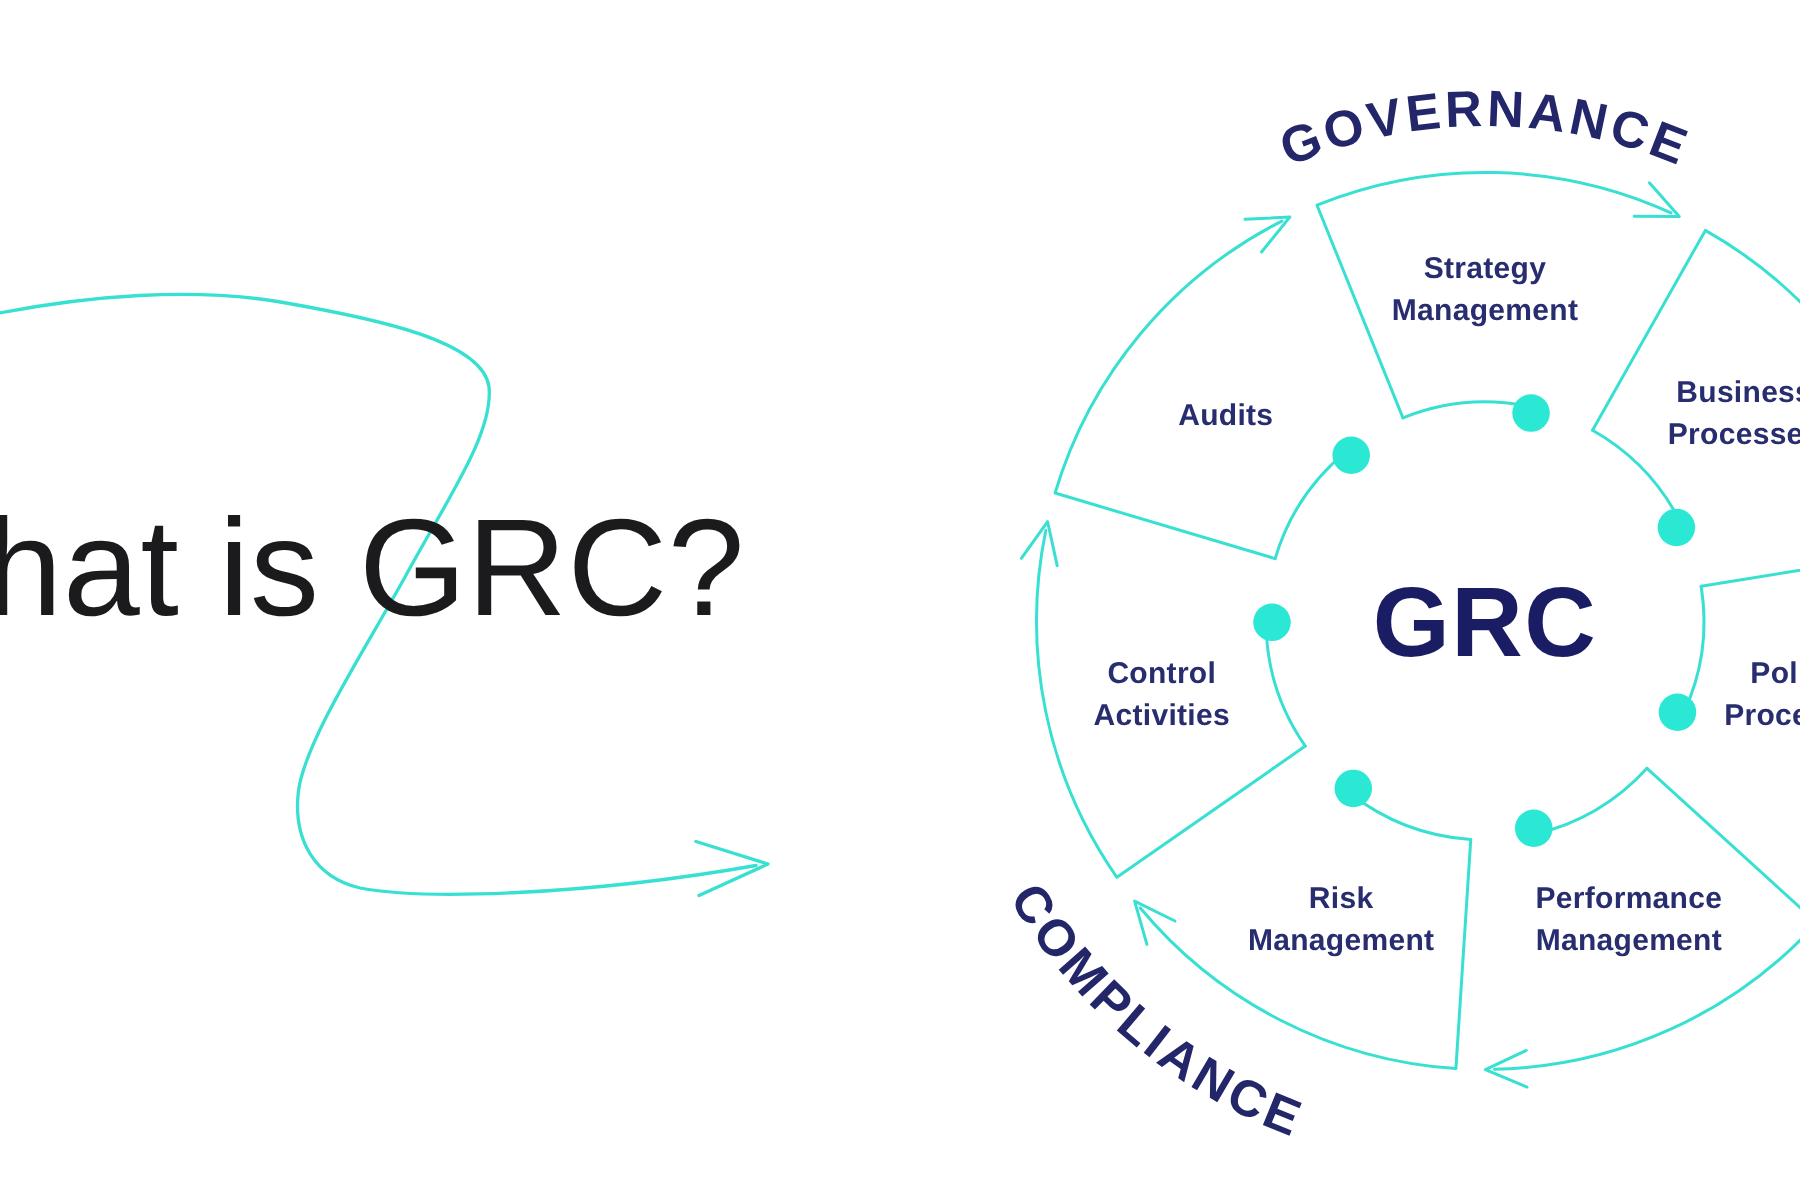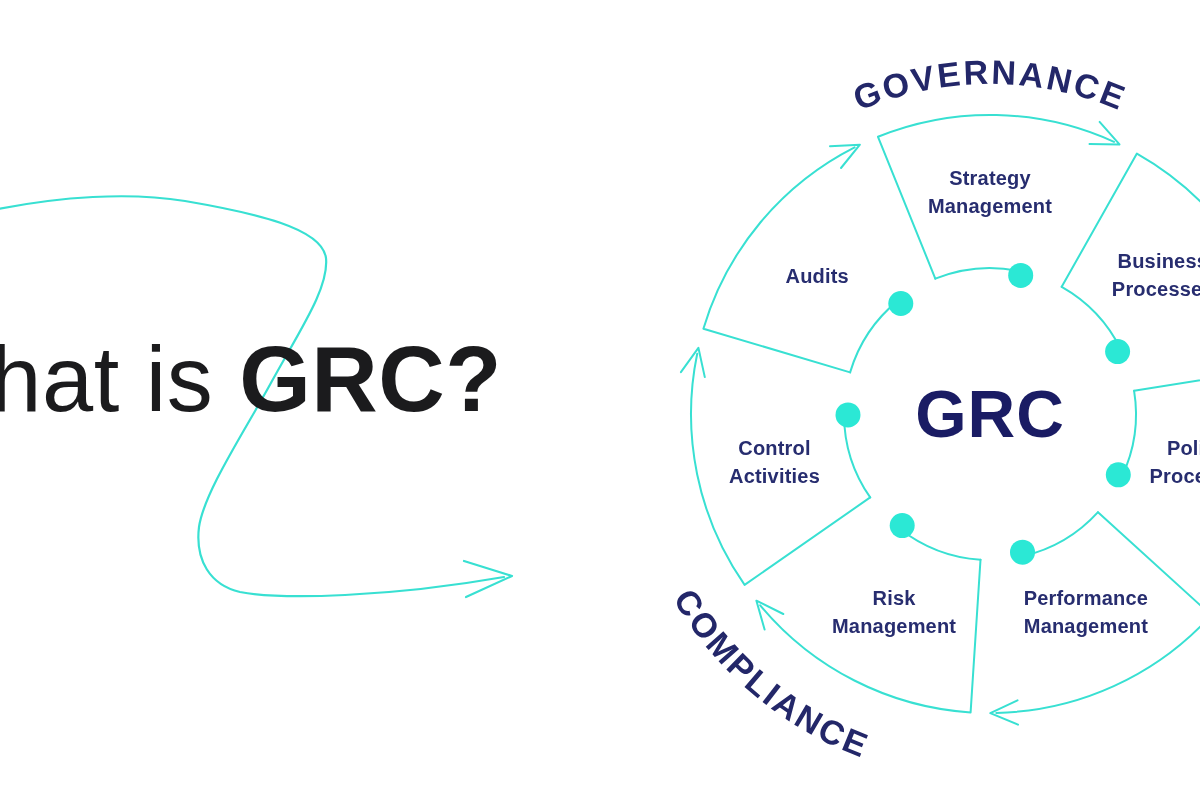--- a/index.html
+++ b/index.html
@@ -33,21 +33,21 @@
     fill: var(--center-navy);
     font-size: 66px; font-weight: 700; letter-spacing: 1px;
     text-anchor: middle;
   }
   .headline {
     position: absolute; left: -97px; top: 333px;
     font-size: 92px; line-height: 1; letter-spacing: 0.5px;
     color: var(--headline); white-space: nowrap;
   }
   .headline .hl-prefix { font-weight: 400; }
-  .headline .hl-strong { font-weight: 700; }
+  .headline .hl-strong { font-weight: 400; }
 </style>
 </head>
 <body>
 
 <div id="stage">
 
   <svg class="layer" width="1200" height="800" viewBox="0 0 1200 800">
 
     <g>
       <path class="squiggle-line" d="M -12,211

